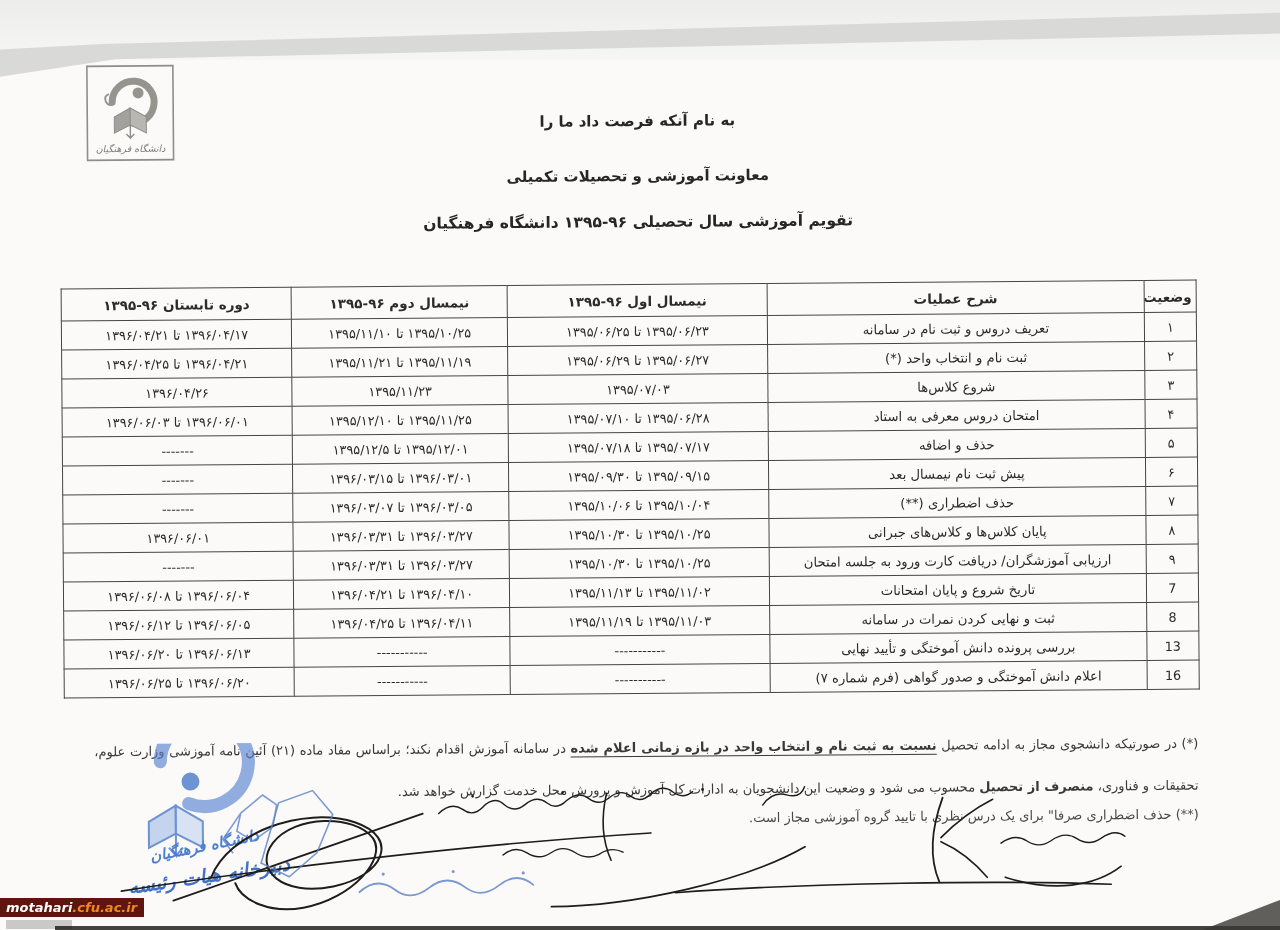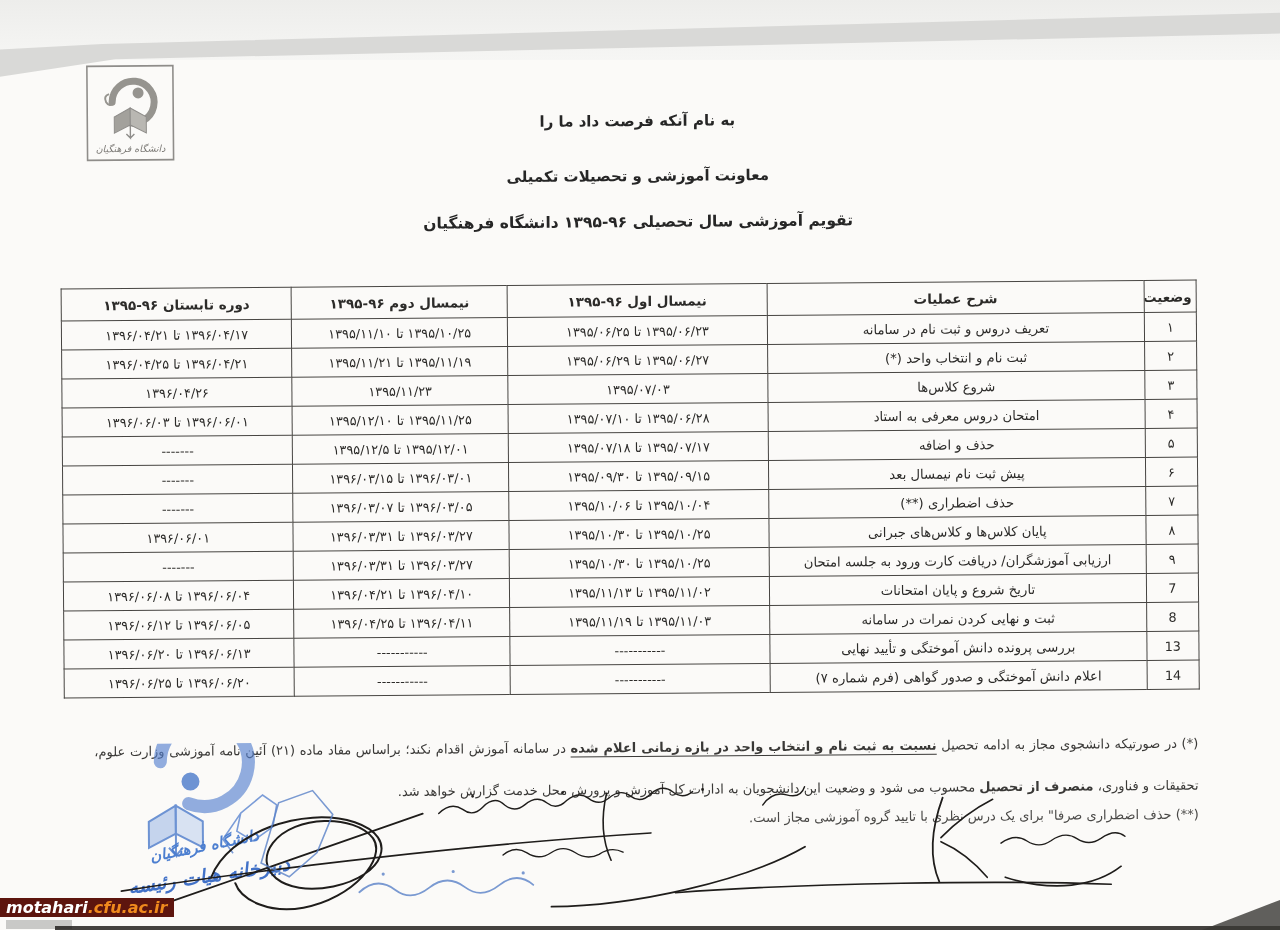--- a/index.html
+++ b/index.html
@@ -44,21 +44,21 @@
   .note1 .u{font-weight:bold;text-decoration:underline;text-underline-offset:4px;}
   .note2{position:absolute;right:84px;top:798px;direction:rtl;font-size:13px;color:#4a4947;}
 
   
   .stamp{position:absolute;left:88px;top:740px;width:250px;height:175px;}
   .sigs{position:absolute;inset:0;pointer-events:none;}
 
   
   .watermark{position:absolute;left:0;top:898px;height:19px;background:#5d150e;
     display:flex;align-items:center;padding:0 7px 0 6px;
-    font-style:italic;font-weight:bold;font-size:16px;letter-spacing:0;}
+    font-style:italic;font-weight:bold;font-size:13px;letter-spacing:0;}
   .watermark .site{color:#ffffff;}
   .watermark .dom{color:#f08a1d;}
 </style>
 </head>
 <body>
 
 <div class="paper" data-name="scanned-page">
   <div class="scan-top" data-name="scan-edge-top"></div>
   <div class="scan-band" data-name="scan-edge-band"></div>
 
@@ -177,21 +177,21 @@
             <td data-name="summer-cell">۱۳۹۶/۰۶/۰۵ تا ۱۳۹۶/۰۶/۱۲</td>
           </tr>
           <tr data-name="table-row">
             <td data-name="row-number-cell">13</td>
             <td data-name="operation-desc-cell">بررسی پرونده دانش آموختگی و تأیید نهایی</td>
             <td data-name="sem1-cell">-----------</td>
             <td data-name="sem2-cell">-----------</td>
             <td data-name="summer-cell">۱۳۹۶/۰۶/۱۳ تا ۱۳۹۶/۰۶/۲۰</td>
           </tr>
           <tr data-name="table-row">
-            <td data-name="row-number-cell">14</td>
+            <td data-name="row-number-cell">16</td>
             <td data-name="operation-desc-cell">اعلام دانش آموختگی و صدور گواهی (فرم شماره ۷)</td>
             <td data-name="sem1-cell">-----------</td>
             <td data-name="sem2-cell">-----------</td>
             <td data-name="summer-cell">۱۳۹۶/۰۶/۲۰ تا ۱۳۹۶/۰۶/۲۵</td>
           </tr>
         </tbody>
     </table>
 
     <p class="note1" data-name="footnote-1"><span data-name="footnote-1-segment">(*) در صورتیکه دانشجوی مجاز به ادامه تحصیل </span><span class="u" data-name="footnote-1-segment">نسبت به ثبت نام و انتخاب واحد در بازه زمانی اعلام شده</span><span data-name="footnote-1-segment"> در سامانه آموزش اقدام نکند؛ براساس مفاد ماده (۲۱) آئین نامه آموزشی وزارت علوم، تحقیقات و فناوری، </span><span class="b" data-name="footnote-1-segment">منصرف از تحصیل</span><span data-name="footnote-1-segment"> محسوب می شود و وضعیت این دانشجویان به ادارات کل آموزش و پرورش محل خدمت گزارش خواهد شد.</span></p>
     <p class="note2" data-name="footnote-2">(**) حذف اضطراری صرفا" برای یک درس نظری با تایید گروه آموزشی مجاز است.</p>

